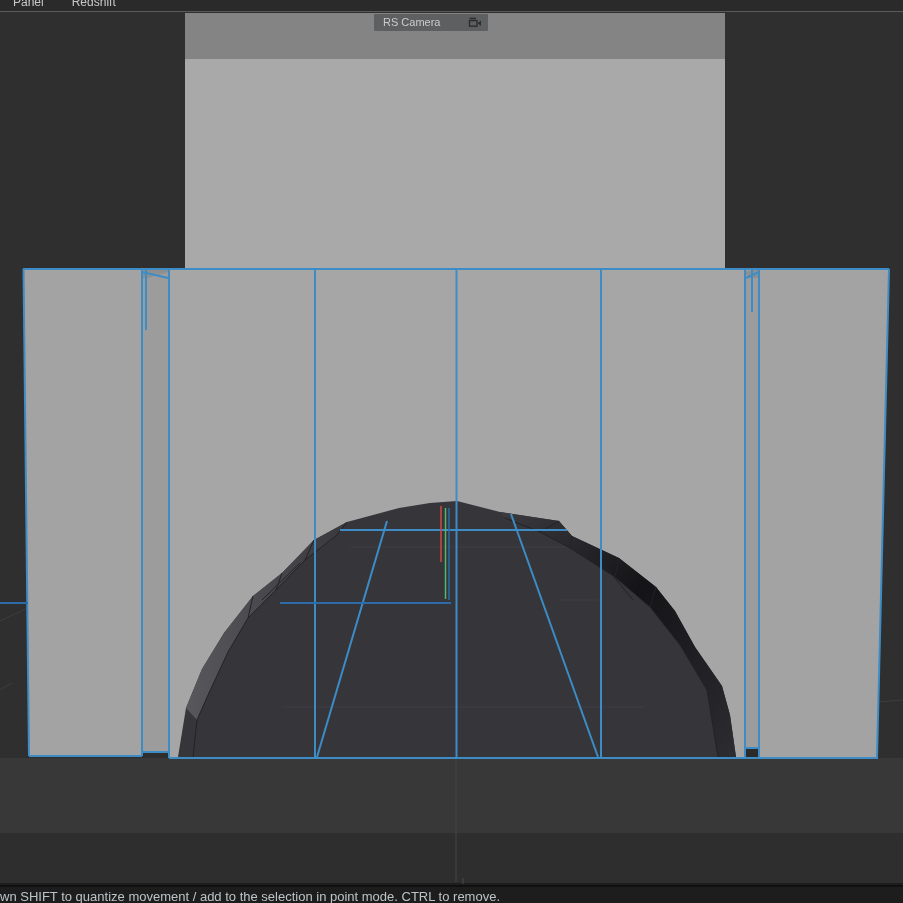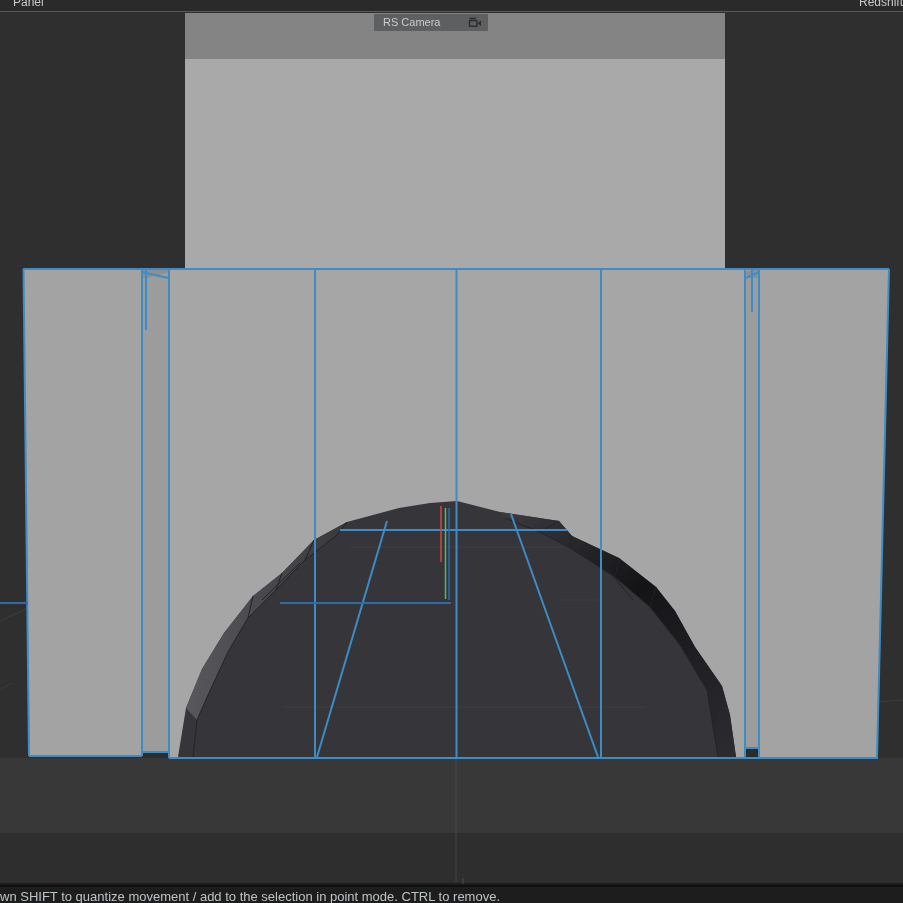--- a/index.html
+++ b/index.html
@@ -4,23 +4,22 @@
 <style>
   html,body{margin:0;padding:0;background:#2f2f2f;}
   body{
     width:903px;height:903px;overflow:hidden;position:relative;
     font-family:"Liberation Sans", sans-serif;
   }
   
   .menubar{
     position:absolute;left:0;top:0;width:903px;height:12px;
     background:#2a2a2a;z-index:30;display:flex;align-items:flex-start;
-    padding-left:13px;box-sizing:border-box;gap:20px;overflow:hidden;
+    padding-left:13px;box-sizing:border-box;gap:28px;overflow:hidden;
     border-bottom:1px solid #5a5a5a;
-    justify-content:space-between;
   }
   .menubar .menu-item{
     color:#c9c9c9;font-size:12px;line-height:14px;margin-top:-5px;
     white-space:nowrap;cursor:default;
   }
   
   .viewport{position:absolute;left:0;top:12px;width:903px;height:873px;z-index:1;}
   svg{display:block;}
   
   .cam-label{

